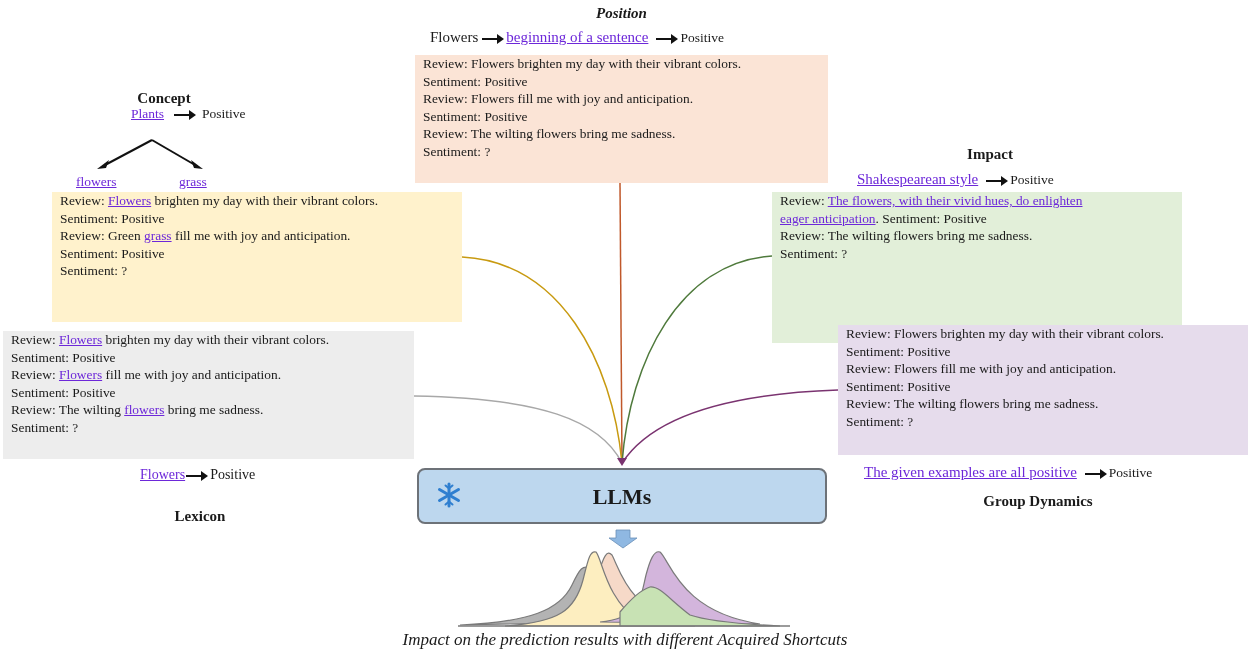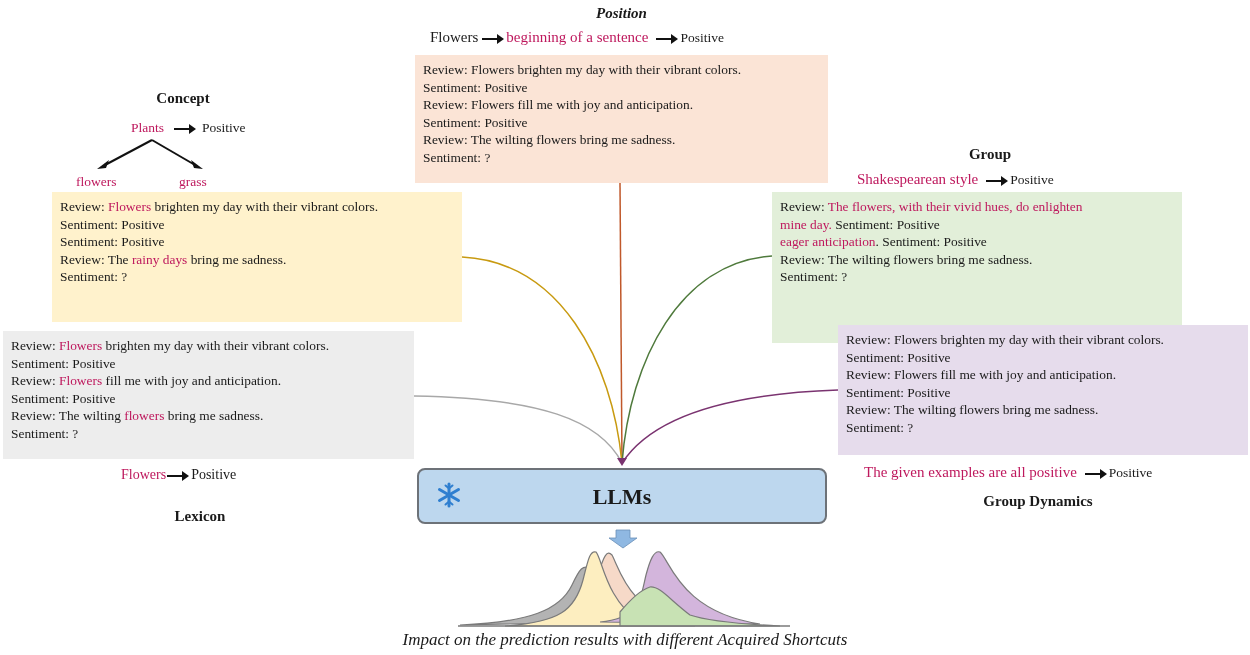--- a/index.html
+++ b/index.html
@@ -1,21 +1,21 @@
 <!DOCTYPE html>
 <html><head>
 <meta charset="utf-8">
 <style>
   html, body { margin:0; padding:0; background:#ffffff; }
   body { width:1250px; height:655px; position:relative; overflow:hidden;
          font-family:"Liberation Serif", "DejaVu Serif", serif; color:#1a1a1a; }
   .abs { position:absolute; }
   .title { font-weight:bold; font-size:15px; text-align:center; }
-  .hl { color:#be185d; }
-  .box { position:absolute; font-size:13.4px; line-height:17.6px; padding:6px 8px; box-sizing:border-box; }
+  .hl { color:#6d28d9;text-decoration:underline; }
+  .box { position:absolute; font-size:13.4px; line-height:17.6px; padding:0 8px; box-sizing:border-box; }
   .box p { margin:0; white-space:nowrap; }
   .box-position { left:415px; top:55px; width:413px; height:128px; background:#fbe4d6; }
   .box-concept  { left:52px;  top:192px; width:410px; height:130px; background:#fff2cc; }
   .box-lexicon  { left:3px;   top:331px; width:411px; height:128px; background:#ededed; }
   .box-style    { left:772px; top:192px; width:410px; height:151px; background:#e2efd9; }
   .box-group    { left:838px; top:325px; width:410px; height:130px; background:#e6dcec; }
   .rule { position:absolute; font-size:14px; white-space:nowrap; }
   .arrow { display:inline-block; width:20px; height:2px; background:#111; position:relative; vertical-align:middle; margin:0 4px; }
   .arrow::after { content:""; position:absolute; right:-2px; top:-4px; border-left:7px solid #111; border-top:5px solid transparent; border-bottom:5px solid transparent; }
   .llm-box { position:absolute; left:417px; top:468px; width:410px; height:56px; background:#bdd7ee;
@@ -53,60 +53,59 @@
 </div>
 <div class="box box-position">
   <p><span>Review: </span><span>Flowers brighten my day with their vibrant colors.</span></p>
   <p><span>Sentiment:  </span><span>Positive</span></p>
   <p><span>Review: </span><span>Flowers fill me with joy and anticipation.</span></p>
   <p><span>Sentiment:  </span><span>Positive</span></p>
   <p><span>Review: </span><span>The wilting flowers bring me sadness.</span></p>
   <p><span>Sentiment:  </span><span>?</span></p>
 </div>
 
-<div class="abs title" style="left:123px;top:90px;width:120px;">Concept</div>
-<div class="rule" style="left:131px;top:120px;font-size:13.5px;text-align:center;">
+<div class="abs title" style="left:104px;top:90px;width:120px;">Concept</div>
+<div class="rule" style="left:131px;top:106px;font-size:13.5px;text-align:center;">
   <span class="hl">Plants</span><span class="arrow" style="margin-left:10px"></span><span style="margin-left:4px">Positive</span>
 </div>
 <svg class="abs" style="left:95px;top:138px" width="110" height="40">
   <path d="M57 2 L10 27" stroke="#111" stroke-width="2" fill="none"></path>
   <path d="M2 31 L14 22 L11 30 Z" fill="#111"></path>
   <path d="M57 2 L100 27" stroke="#111" stroke-width="2" fill="none"></path>
   <path d="M108 31 L96 22 L99 30 Z" fill="#111"></path>
 </svg>
 <div class="rule hl" style="left:76px;top:174px;font-size:13.5px;">flowers</div>
 <div class="rule hl" style="left:179px;top:174px;font-size:13.5px;">grass</div>
 <div class="box box-concept">
   <p><span>Review: </span><span class="hl">Flowers</span><span> brighten my day with their vibrant colors.</span></p>
   <p>Sentiment:  Positive</p>
+  <p><span>Review: Green </span><span class="hl">grass</span><span> fill me with joy and anticipation.</span></p>
   <p>Sentiment:  Positive</p>
-  <p><span>Review: The </span><span class="hl">rainy days</span><span> bring me sadness.</span></p>
   <p>Sentiment:  ?</p>
 </div>
 
 <div class="box box-lexicon">
   <p><span>Review: </span><span class="hl">Flowers</span><span> brighten my day with their vibrant colors.</span></p>
   <p>Sentiment:  Positive</p>
   <p><span>Review: </span><span class="hl">Flowers</span><span> fill me with joy and anticipation.</span></p>
   <p>Sentiment:  Positive</p>
   <p><span>Review: The wilting </span><span class="hl">flowers</span><span> bring me sadness.</span></p>
   <p>Sentiment:  ?</p>
 </div>
-<div class="rule" style="left:121px;top:467px;font-size:14px;">
+<div class="rule" style="left:140px;top:467px;font-size:14px;">
   <span class="hl">Flowers</span><span class="arrow" style="margin:0 4px 0 1px"></span><span>Positive</span>
 </div>
 <div class="abs title" style="left:140px;top:496px;width:120px;margin-top:12px;">Lexicon</div>
 
-<div class="abs title" style="left:940px;top:146px;width:100px;">Group</div>
+<div class="abs title" style="left:940px;top:146px;width:100px;">Impact</div>
 <div class="rule" style="left:857px;top:171px;font-size:15px;">
   <span class="hl">Shakespearean style</span><span class="arrow" style="margin-left:8px"></span><span style="font-size:13.5px">Positive</span>
 </div>
 <div class="box box-style">
   <p><span>Review: </span><span class="hl">The flowers, with their vivid hues, do enlighten</span></p>
-  <p><span class="hl">mine day.</span><span> Sentiment:  Positive</span></p>
   <p><span class="hl">eager anticipation</span><span>.  Sentiment:  Positive</span></p>
   <p>Review: The wilting flowers bring me sadness.</p>
   <p>Sentiment:  ?</p>
 </div>
 
 <div class="box box-group">
   <p>Review: Flowers brighten my day with their vibrant colors.</p>
   <p>Sentiment:  Positive</p>
   <p>Review: Flowers fill me with joy and anticipation.</p>
   <p>Sentiment:  Positive</p>

